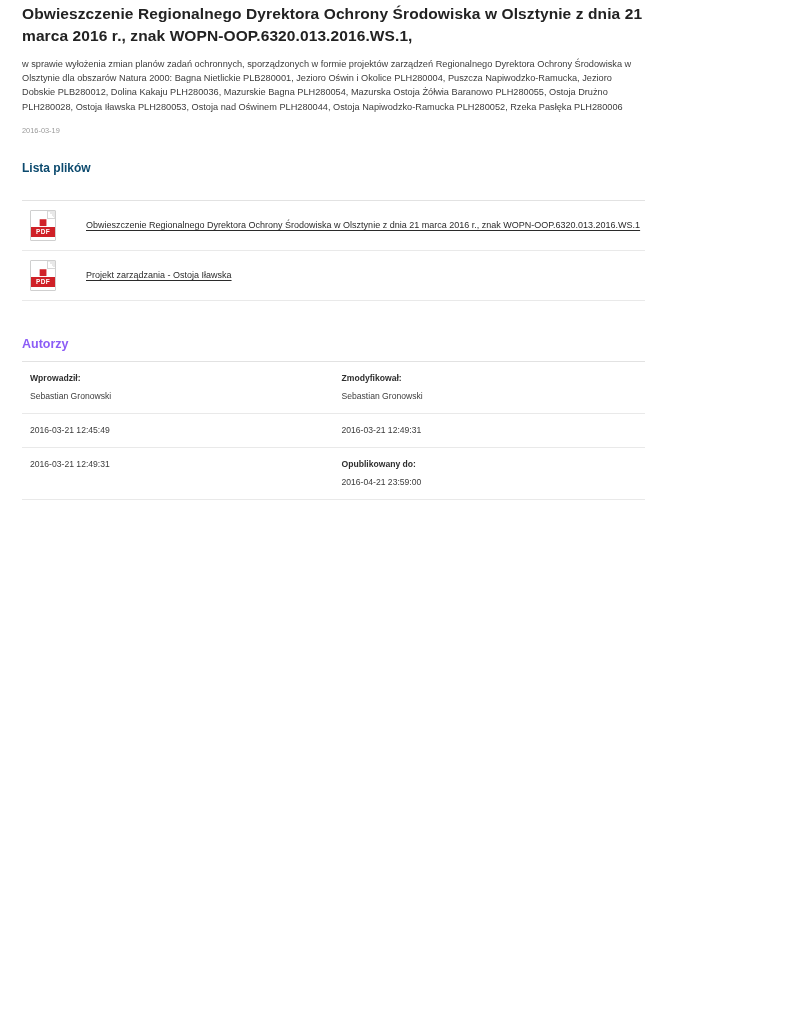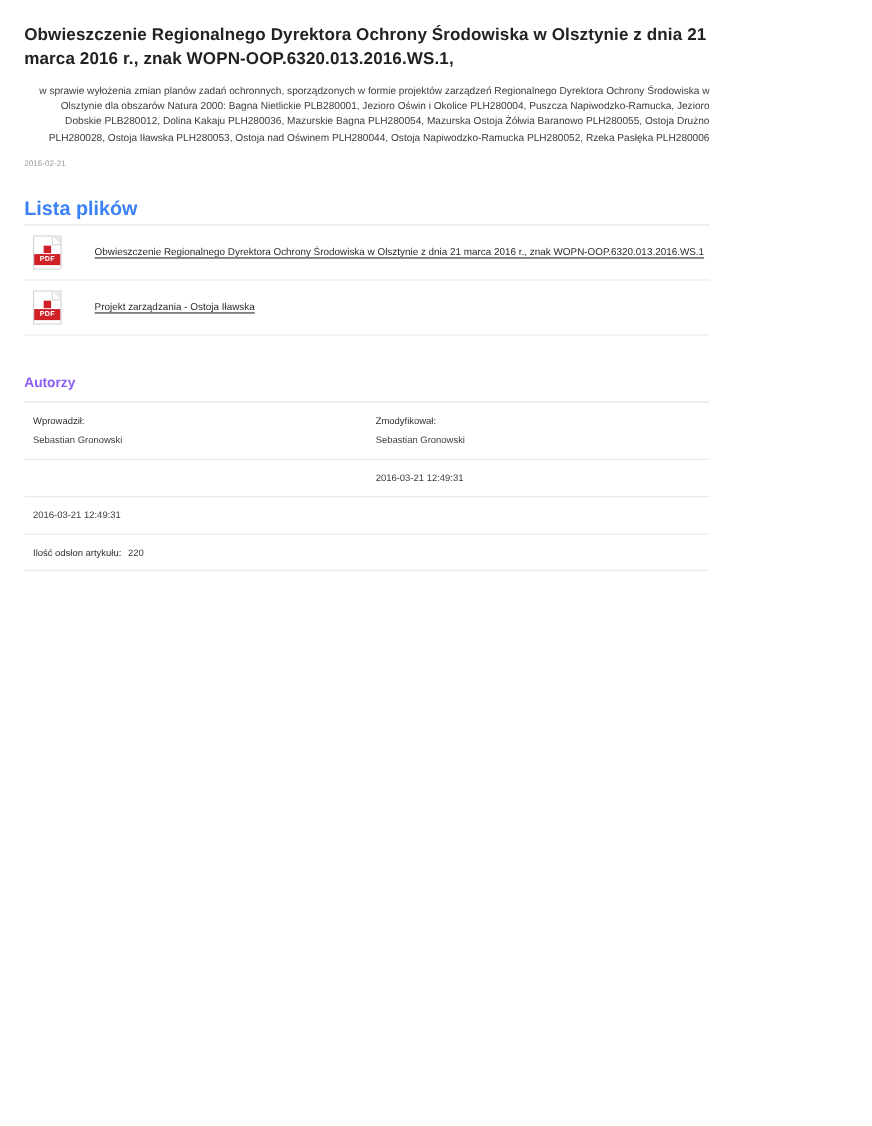--- a/index.html
+++ b/index.html
@@ -11,53 +11,53 @@
     width: 793px;
     min-height: 1024px;
     font-family: "Liberation Sans", sans-serif;
     color: #333333;
     -webkit-font-smoothing: antialiased;
   }
   .page {
     width: 667px;
     min-height: 1024px;
     box-sizing: border-box;
-    padding: 21px 22px 0 22px;
+    padding: 3px 22px 0 22px;
     position: relative;
   }
 
   
   .article-title {
     font-size: 15.5px;
     font-weight: bold;
     color: #222222;
     line-height: 1.45;
     margin: 0 0 9px 0;
     letter-spacing: 0.1px;
   }
   .article-intro {
     font-size: 9.2px;
     line-height: 1.55;
     color: #3c3c3c;
     margin: 0 0 12px 0;
     max-width: 650px;
-    text-align: right;
+    text-align: left;
   }
   .article-date {
     font-size: 7.4px;
     color: #9a9a9a;
     margin: 0 0 26px 0;
   }
 
   
   .section-heading {
-    font-size: 18px;
-    font-weight: bold;
-    color: #3b82f6;
-    margin: 0 0 4px 0;
+    font-size: 12px;
+    font-weight: bold;
+    color: #0c4a6e;
+    margin: 0 0 25px 0;
   }
 
   
   .file-list {
     list-style: none;
     margin: 0 0 36px 0;
     padding: 0;
     border-top: 1px solid #e2e2e2;
   }
   .file-row {
@@ -138,21 +138,21 @@
     border-bottom: 1px solid #e9e9e9;
     padding: 11px 0 12px 0;
   }
   .meta-cell {
     flex: 0 0 50%;
     box-sizing: border-box;
     padding-left: 8px;
   }
   .meta-label {
     font-size: 8.6px;
-    font-weight: normal;
+    font-weight: bold;
     color: #2f2f2f;
     margin-bottom: 8px;
   }
   .meta-value {
     font-size: 8.6px;
     color: #3c3c3c;
   }
   .meta-row-single {
     display: flex;
     align-items: baseline;
@@ -166,21 +166,21 @@
 </style>
 </head>
 <body>
 
 <div class="page">
 
   <h1 class="article-title">Obwieszczenie Regionalnego Dyrektora Ochrony Środowiska w Olsztynie z dnia 21 marca 2016 r., znak WOPN-OOP.6320.013.2016.WS.1,</h1>
 
   <p class="article-intro">w sprawie wyłożenia zmian planów zadań ochronnych, sporządzonych w formie projektów zarządzeń Regionalnego Dyrektora Ochrony Środowiska w Olsztynie dla obszarów Natura 2000: Bagna Nietlickie PLB280001, Jezioro Oświn i Okolice PLH280004, Puszcza Napiwodzko-Ramucka, Jezioro Dobskie PLB280012, Dolina Kakaju PLH280036, Mazurskie Bagna PLH280054, Mazurska Ostoja Żółwia Baranowo PLH280055, Ostoja Drużno PLH280028, Ostoja Iławska PLH280053, Ostoja nad Oświnem PLH280044, Ostoja Napiwodzko-Ramucka PLH280052, Rzeka Pasłęka PLH280006</p>
 
-  <div class="article-date">2016-02-21</div>
+  <div class="article-date">2016-03-19</div>
 
   <h2 class="section-heading">Lista plików</h2>
 
   <ul class="file-list">
     <li class="file-row">
       <span class="pdf-icon">
         <span class="fold"></span>
         <span class="glyph">■</span>
         <span class="label">PDF</span>
       </span>
@@ -206,32 +206,33 @@
         <div class="meta-value">Sebastian Gronowski</div>
       </div>
       <div class="meta-cell">
         <div class="meta-label">Zmodyfikował:</div>
         <div class="meta-value">Sebastian Gronowski</div>
       </div>
     </div>
 
     <div class="meta-row">
       <div class="meta-cell">
+        <div class="meta-value">2016-03-21 12:45:49</div>
       </div>
       <div class="meta-cell">
         <div class="meta-value">2016-03-21 12:49:31</div>
       </div>
     </div>
 
     <div class="meta-row">
       <div class="meta-cell">
         <div class="meta-value">2016-03-21 12:49:31</div>
       </div>
+      <div class="meta-cell">
+        <div class="meta-label">Opublikowany do:</div>
+        <div class="meta-value">2016-04-21 23:59:00</div>
+      </div>
     </div>
 
-    <div class="meta-row-single">
-      <span class="meta-label">Ilość odsłon artykułu:</span>
-      <span class="meta-value">220</span>
-    </div>
 
   </div>
 
 </div>
 
 </body></html>

